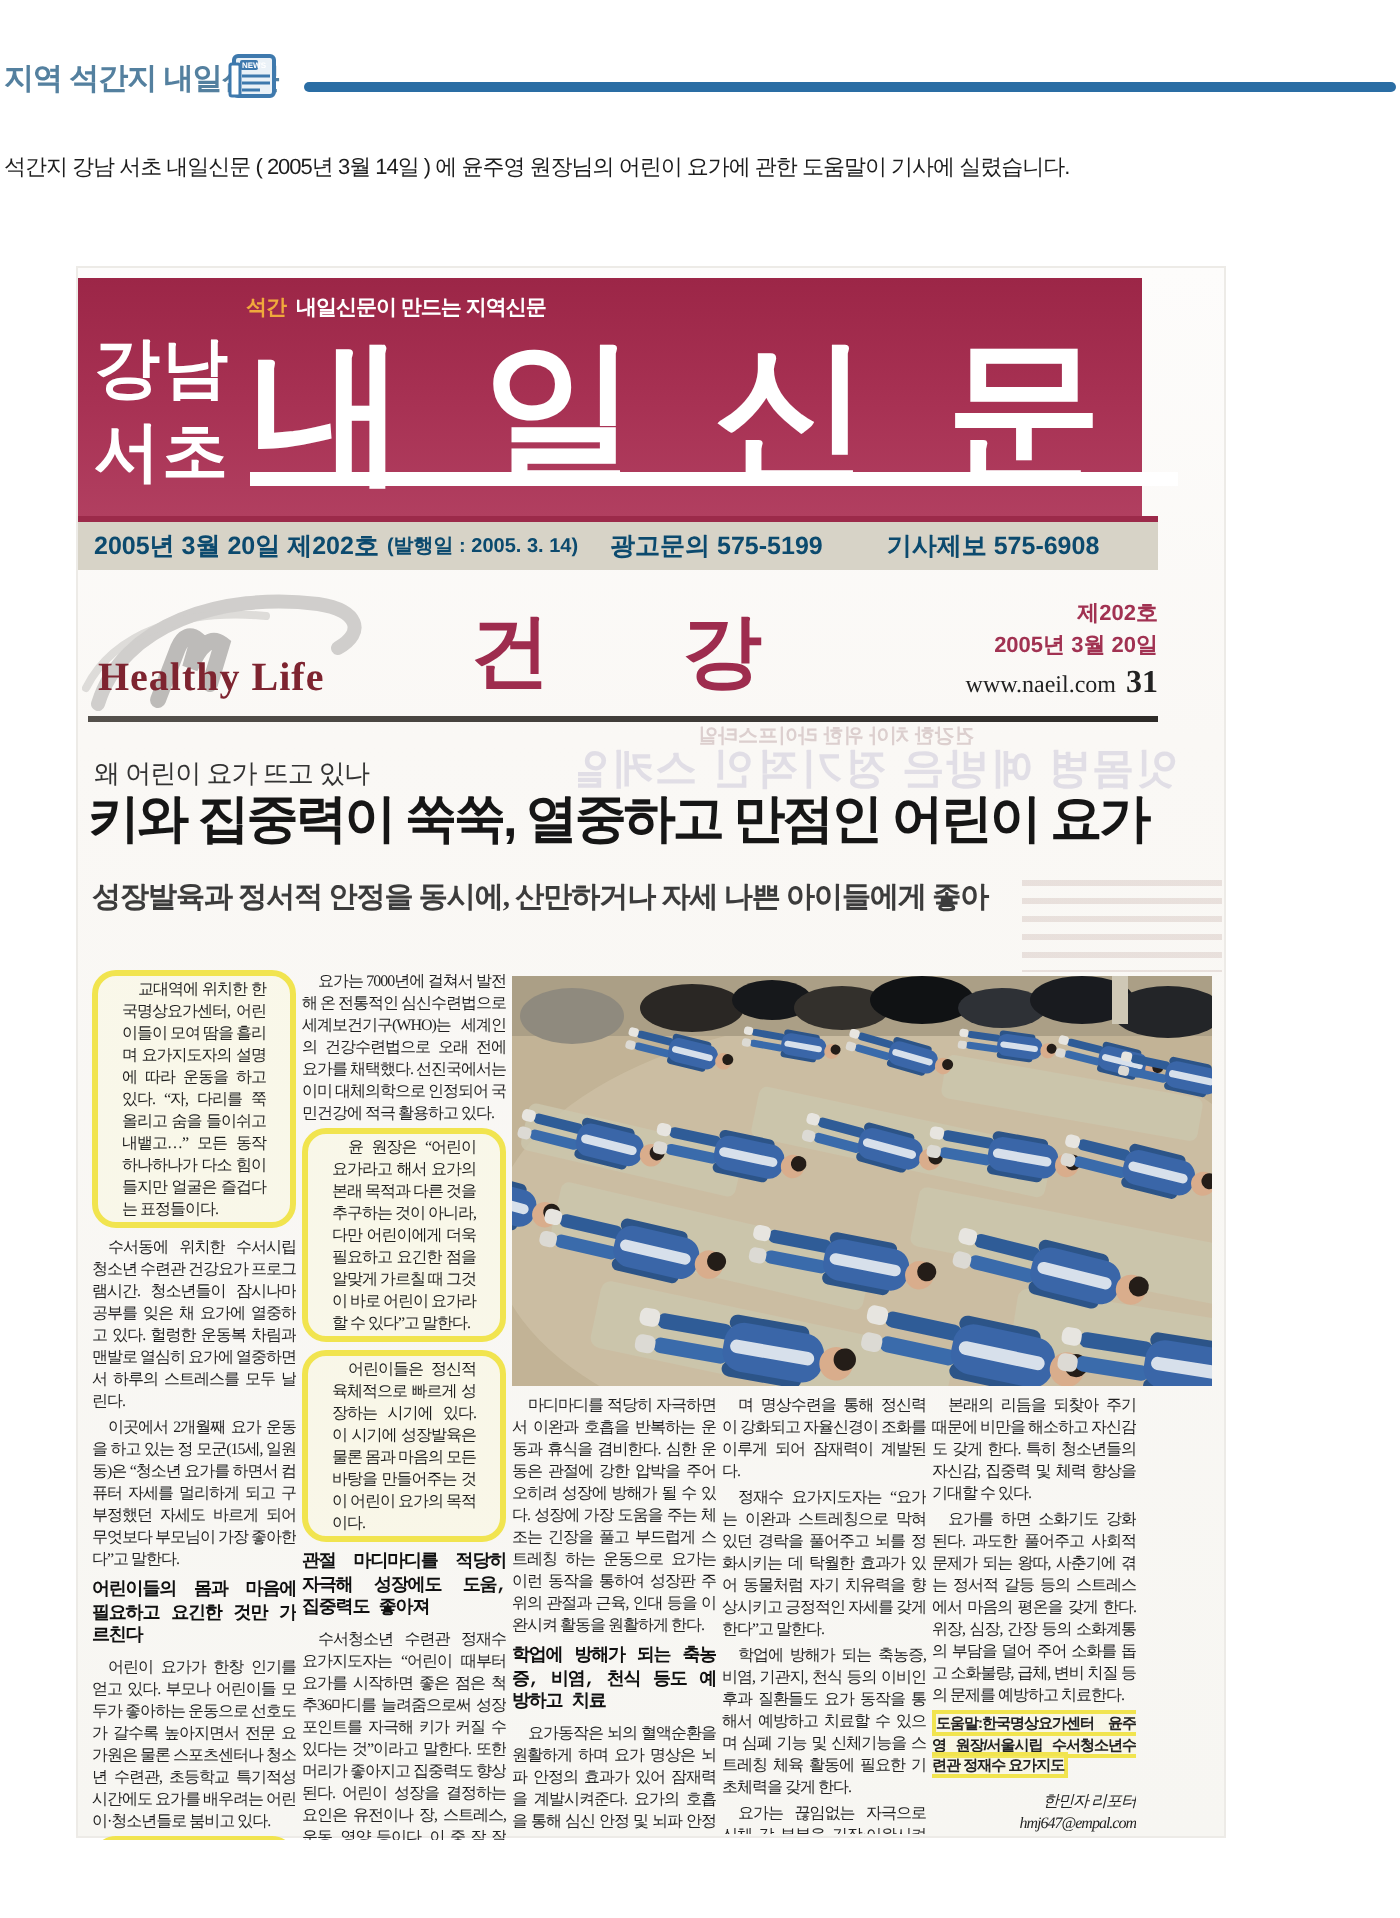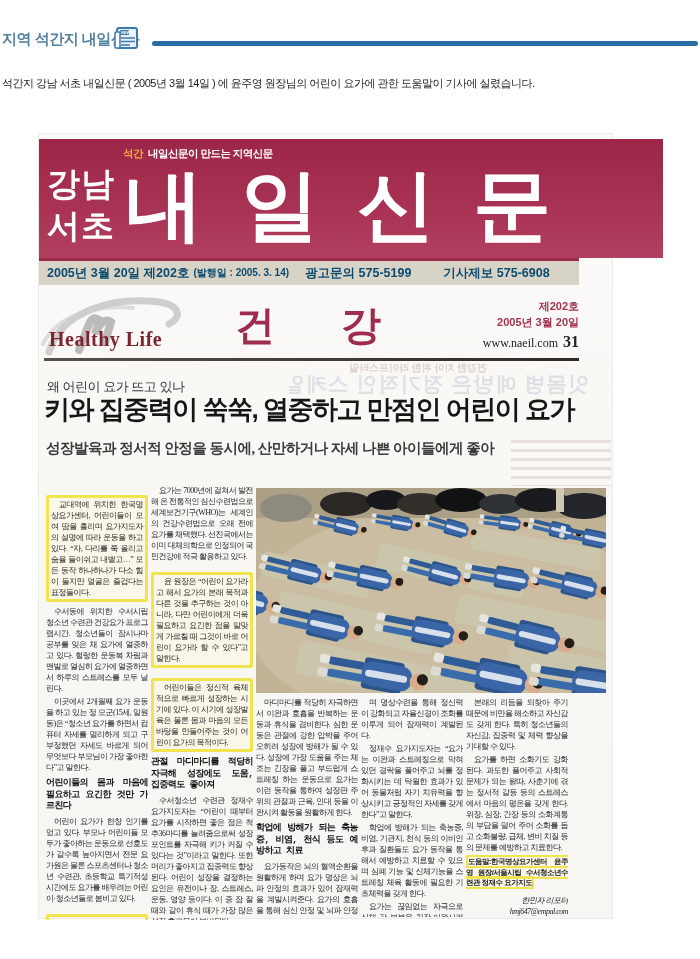--- a/index.html
+++ b/index.html
@@ -13,29 +13,29 @@
   .news-icon{position:absolute;left:114px;top:26px;}
   .header-rule{position:absolute;left:152px;top:41px;width:546px;height:5px;
     background:#2a6da4;border-radius:3px;}
   .intro{position:absolute;left:2px;top:76px;font-size:11px;color:#1d1d1d;
     letter-spacing:-0.5px;margin:0;}
   
   .scan{position:absolute;left:38px;top:133px;width:575px;height:786px;
     background:linear-gradient(180deg,#fdfcfb 0%,#faf8f5 30%,#f7f6f2 100%);
     border:1px solid #edebe7;box-sizing:border-box;}
   
-  .banner{position:absolute;left:0;top:5px;width:624px;height:119px;
+  .banner{position:absolute;left:0;top:5px;width:532px;height:119px;
     background:linear-gradient(180deg,#9c2647 0%,#a83254 55%,#b13f60 100%);}
   .banner .tagline{position:absolute;left:84px;top:8px;font-size:10.5px;font-weight:bold;
     color:#ffffff;letter-spacing:-0.5px;}
   .banner .tagline .prefix{color:#f0a93c;margin-right:5px;}
   .banner .region{position:absolute;left:8px;top:24px;font-size:33px;font-weight:800;
     color:#ffffff;line-height:42px;letter-spacing:1px;}
   .banner .np-title{position:absolute;left:86px;top:18px;font-size:78px;font-weight:800;
-    color:#ffffff;letter-spacing:38px;line-height:96px;white-space:nowrap;}
+    color:#ffffff;letter-spacing:38px;line-height:96px;white-space:nowrap;text-decoration:underline;}
   .date-strip{position:absolute;left:0;top:124px;width:540px;height:24px;
     background:#d7d3c7;border-top:3px solid #9c2a4a;display:flex;align-items:center;
     font-weight:bold;color:#0c4a6e;white-space:nowrap;}
   .date-strip .d1{font-size:12.5px;margin-left:8px;}
   .date-strip .d2{font-size:10px;margin-left:4px;}
   .date-strip .d3{font-size:12.5px;margin-left:16px;}
   .date-strip .d4{font-size:12.5px;margin-left:32px;}
   
   .swirl{position:absolute;left:2px;top:160px;opacity:.8;}
   .healthy-life{position:absolute;left:10px;top:194px;font-family:"Liberation Serif",serif;
@@ -70,22 +70,22 @@
   
   .abody{position:absolute;left:7px;top:351px;width:562px;height:435px;}
   .col{position:absolute;top:0;width:102px;height:435px;overflow:hidden;
     font-family:"Liberation Serif",serif;font-size:8px;line-height:11px;color:#1f1f1f;
     letter-spacing:-0.5px;text-align:justify;}
   .col1{left:0;} .col2{left:105px;}
   .col3{left:210px;top:212px;height:220px;}
   .col4{left:315px;top:212px;height:220px;}
   .col5{left:420px;top:212px;height:220px;}
   .para{margin:0 0 2px;text-indent:8px;}
-  .para.hl{border:3px solid #f1e44f;border-radius:2px;background:rgba(255,248,170,.14);
-    padding:1px 2px;margin:10px 0 4px;}
+  .para.hl{border:3px solid #f1e44f;border-radius:12px;background:rgba(255,248,170,.14);
+    padding:1px 12px;margin:0 0 4px;}
   .subh{margin:5px 0 3px;font-family:Liberation Mono, monospace;font-size:9px;
     font-weight:bold;color:#101010;letter-spacing:-0.6px;line-height:11.5px;}
   .credit{margin:4px 0 0;font-family:"Liberation Sans",sans-serif;font-size:7.5px;
     font-weight:bold;color:#222;line-height:10.5px;text-indent:0;}
   .credit .hl-inline{border:2px solid #f1e44f;background:rgba(255,248,170,.16);}
   .byline{margin:6px 0 0;text-align:right;font-style:italic;font-size:8px;color:#222;}
   .photo{position:absolute;left:210px;top:3px;width:350px;height:205px;}
 </style>
 </head>
 <body>

